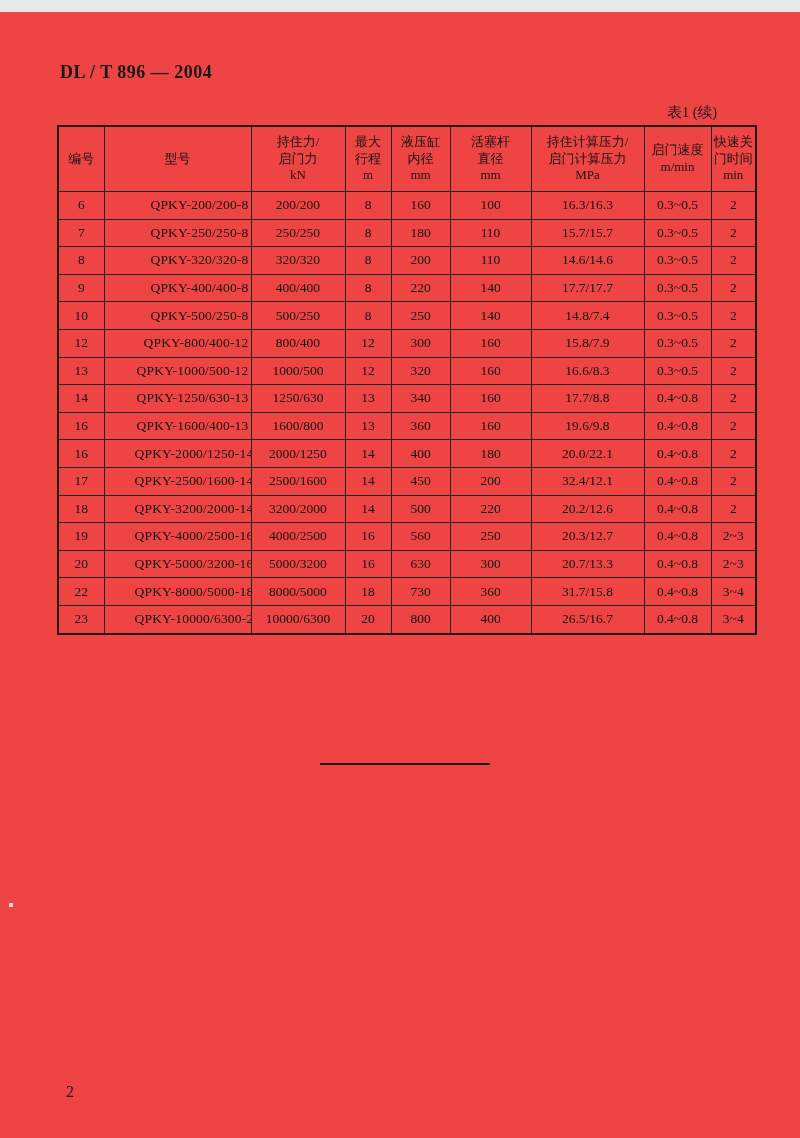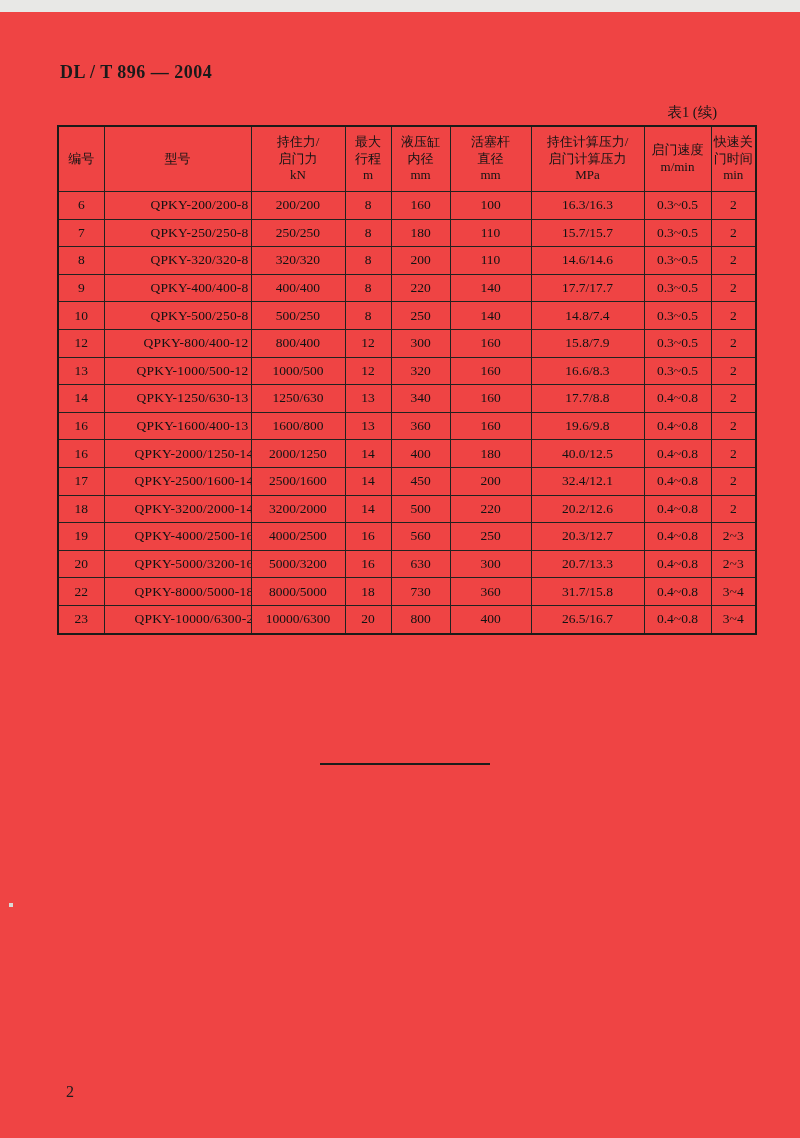--- a/index.html
+++ b/index.html
@@ -245,21 +245,21 @@
           <td>0.4~0.8</td>
           <td>2</td>
         </tr>
         <tr>
           <td>16</td>
           <td class="model-cell">QPKY-2000/1250-14</td>
           <td>2000/1250</td>
           <td>14</td>
           <td>400</td>
           <td>180</td>
-          <td>40.0/12.5</td>
+          <td>20.0/22.1</td>
           <td>0.4~0.8</td>
           <td>2</td>
         </tr>
         <tr>
           <td>17</td>
           <td class="model-cell">QPKY-2500/1600-14</td>
           <td>2500/1600</td>
           <td>14</td>
           <td>450</td>
           <td>200</td>

